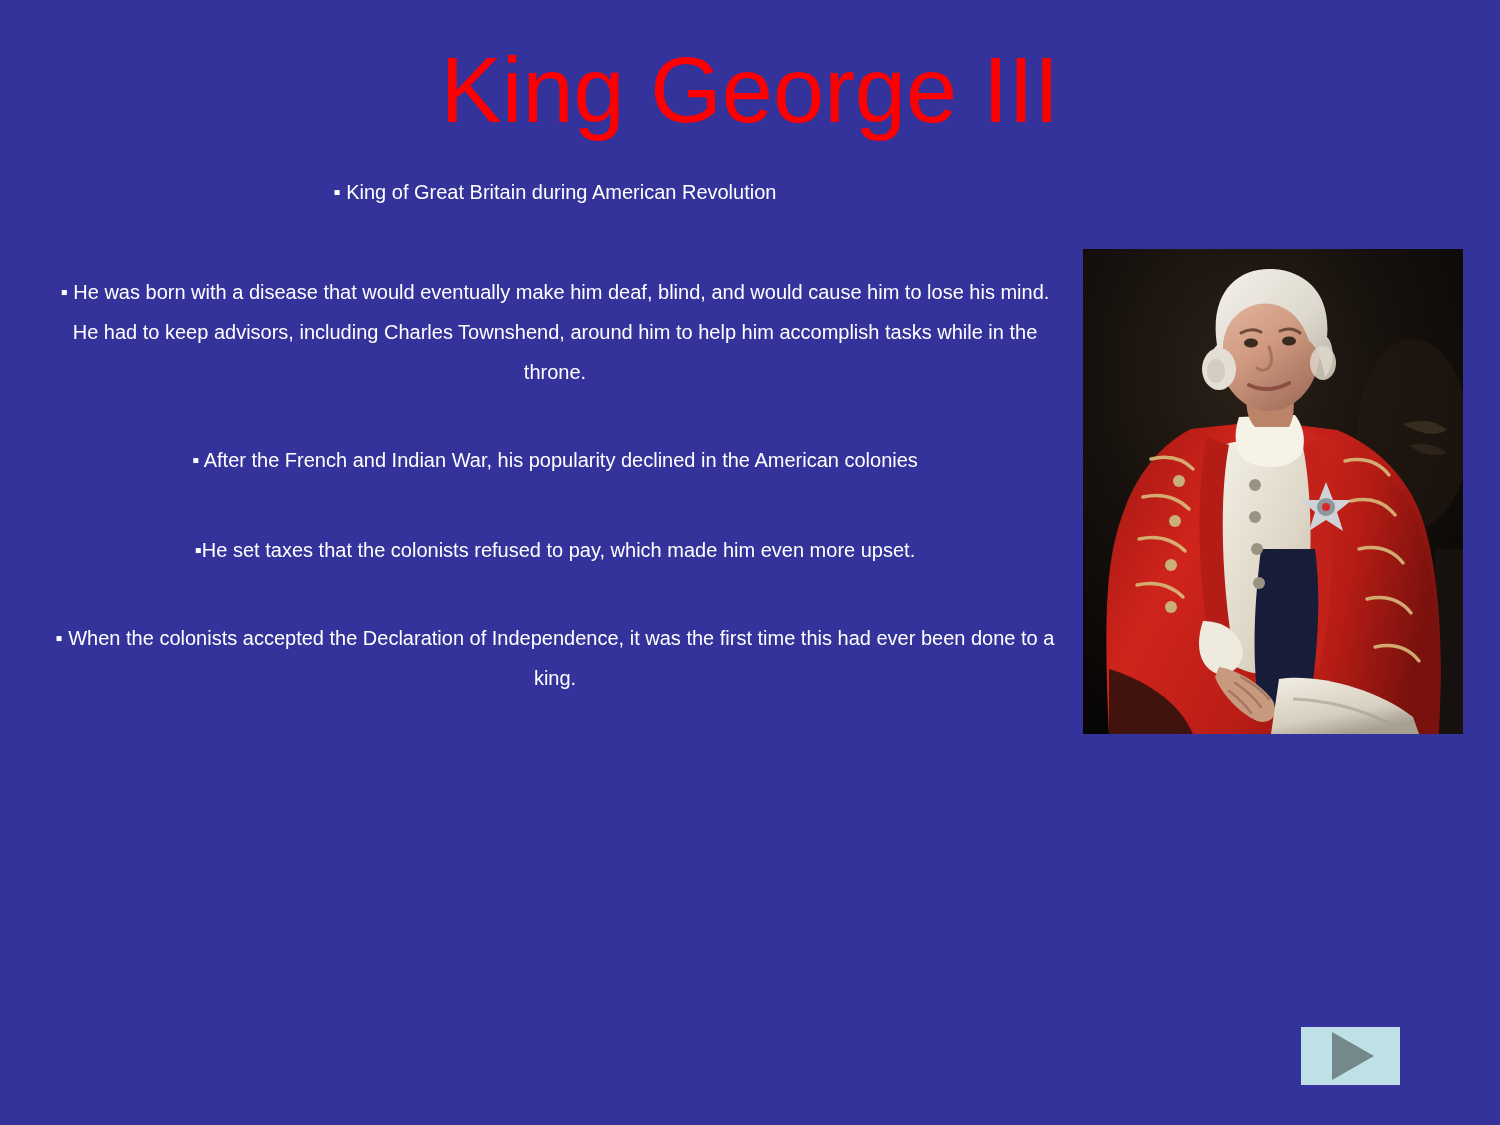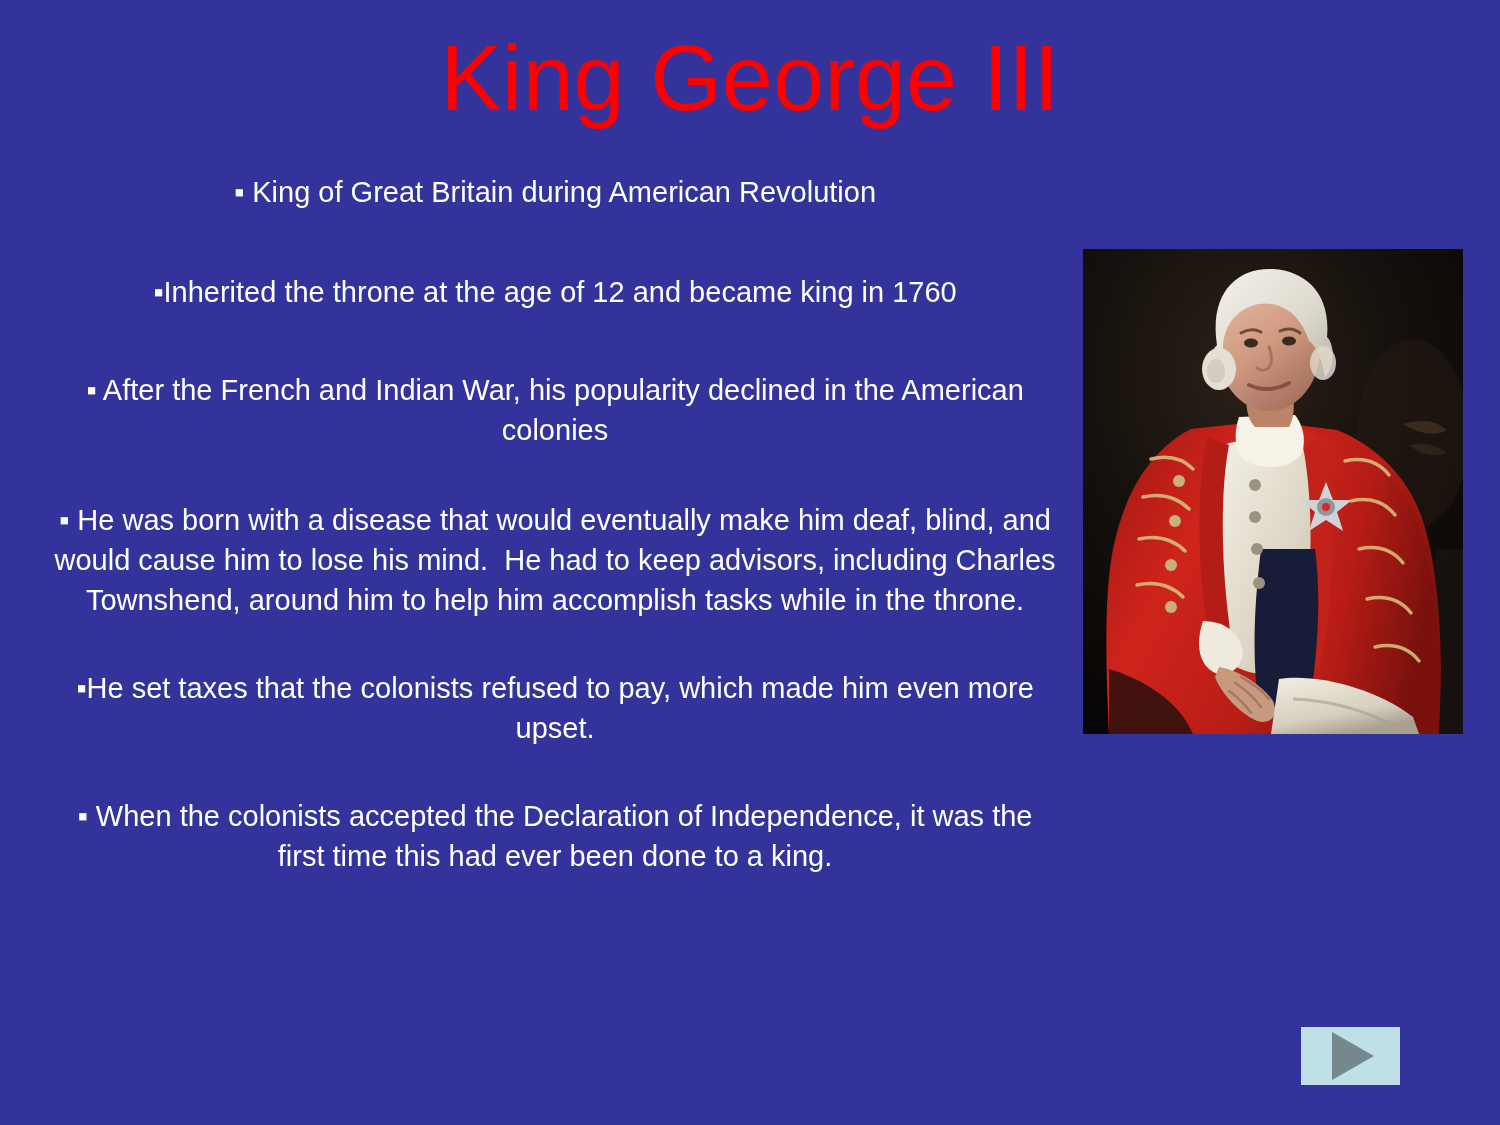--- a/index.html
+++ b/index.html
@@ -19,41 +19,41 @@
     width: 1500px;
     height: 1125px;
     background: #33339B;
     overflow: hidden;
   }
 
   
   #slide-title {
     position: absolute;
     left: 0;
-    top: 14px;
+    top: 26px;
     width: 1500px;
     text-align: center;
     color: #FF0000;
     font-size: 92px;
     line-height: 104px;
     font-weight: normal;
     letter-spacing: 0px;
     white-space: nowrap;
     margin-top: 12px;
   }
 
   
   #body-text {
     position: absolute;
     left: 52px;
     top: 172px;
     width: 1006px;
     text-align: center;
     color: #FFFFFF;
-    font-size: 29px;
+    font-size: 20px;
     line-height: 40px;
   }
 
   .bullet-para {
     margin: 0 0 38px 0;
     text-align: center;
     white-space: pre-wrap;
   }
   .bullet-para:last-child {
     margin-bottom: 16px;
@@ -106,23 +106,22 @@
 </style>
 </head>
 <body>
 
 <div id="slide">
 
   <h1 id="slide-title">King George III</h1>
 
   <div id="body-text">
     <p class="bullet-para bp-1">▪ King of Great Britain during American Revolution</p>
-    <p class="bullet-para bp-2">▪Inherited the throne at the age of 12 and became king in 1760</p>
+    <p class="bullet-para bp-3">▪ He was born with a disease that would eventually make him deaf, blind, and would cause him to lose his mind.  He had to keep advisors, including Charles Townshend, around him to help him accomplish tasks while in the throne.</p>
     <p class="bullet-para bp-4">▪ After the French and Indian War, his popularity declined in the American colonies</p>
-    <p class="bullet-para bp-3">▪ He was born with a disease that would eventually make him deaf, blind, and would cause him to lose his mind.  He had to keep advisors, including Charles Townshend, around him to help him accomplish tasks while in the throne.</p>
     <p class="bullet-para bp-5">▪He set taxes that the colonists refused to pay, which made him even more upset.</p>
     <p class="bullet-para">▪ When the colonists accepted the Declaration of Independence, it was the first time this had ever been done to a king.</p>
   </div>
 
   <div id="portrait">
     <svg viewBox="0 0 380 485" preserveAspectRatio="none" aria-hidden="true">
       <defs>
         <radialGradient id="bgGrad" cx="42%" cy="26%" r="78%">
           <stop offset="0%" stop-color="#2a2018"></stop>
           <stop offset="55%" stop-color="#15100c"></stop>

